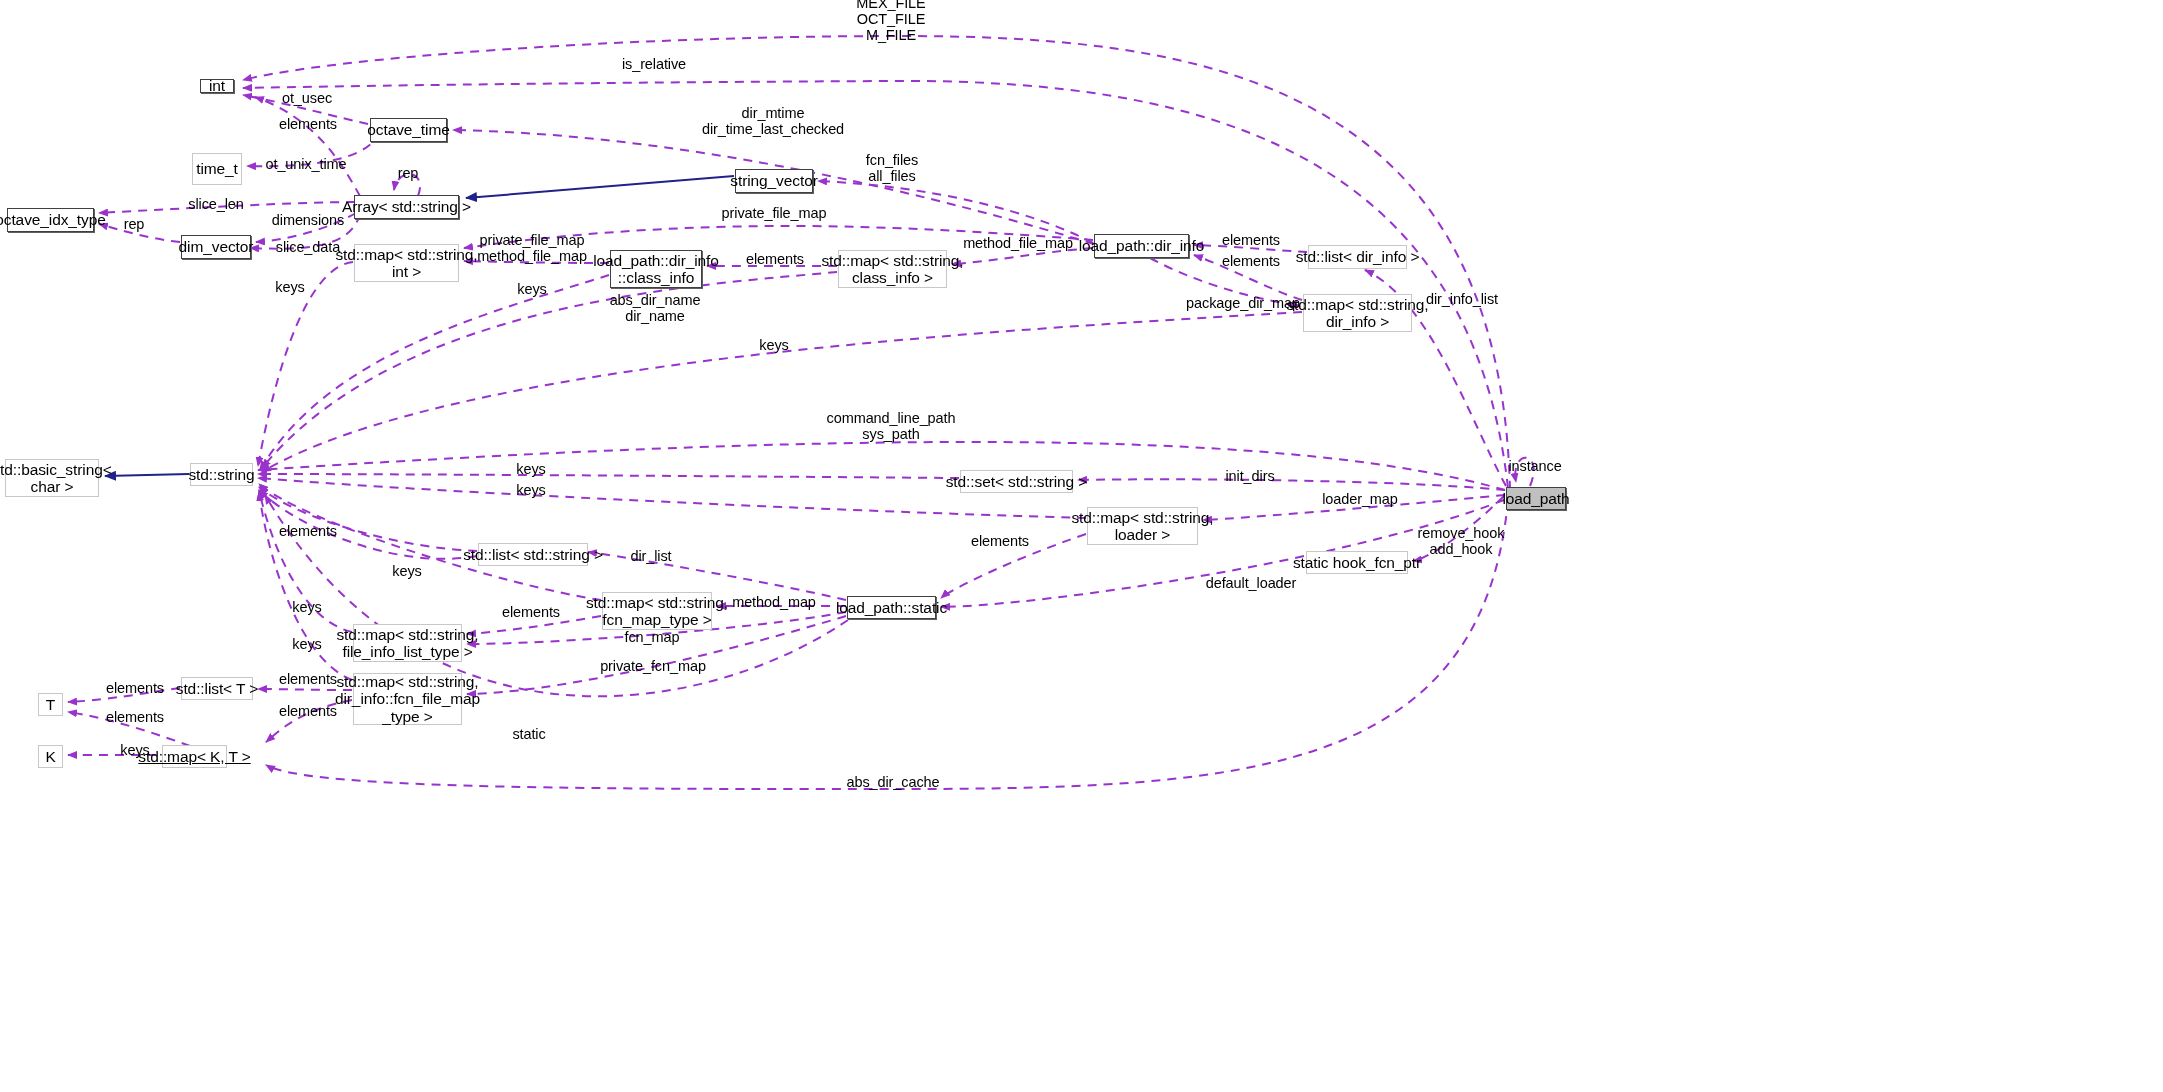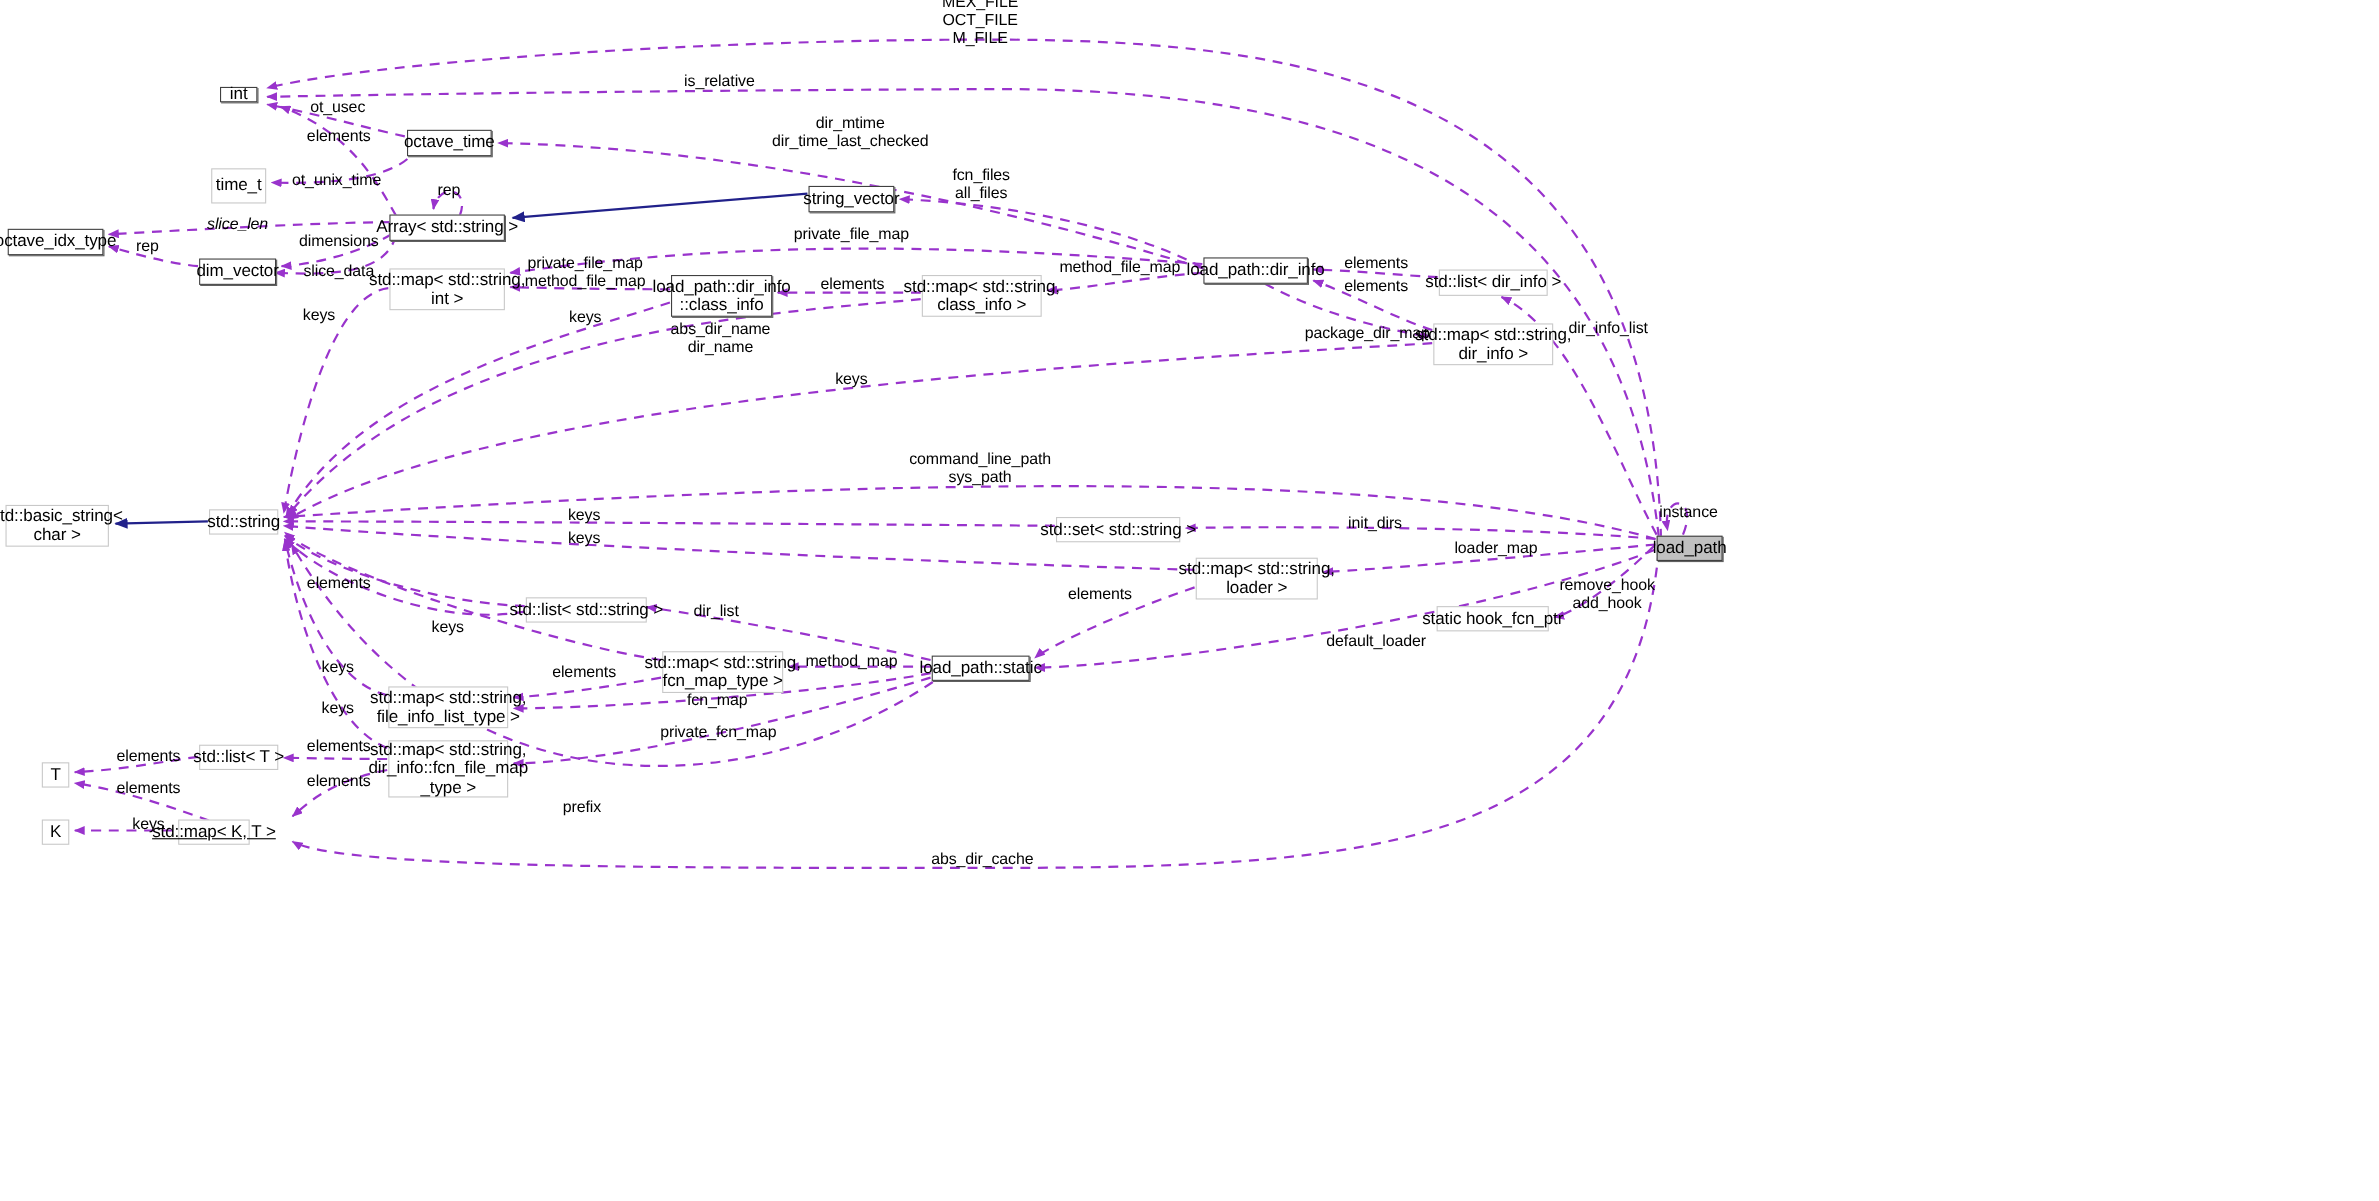--- a/index.html
+++ b/index.html
@@ -252,30 +252,30 @@
 
     <div class="node" style="left:38px;top:693px;width:25px;height:23px;">T</div>
 
     <div class="node" style="left:162px;top:745px;width:65px;height:23px;text-decoration:underline;">std::map&lt; K, T &gt;</div>
 
     <div class="node" style="left:38px;top:745px;width:25px;height:23px;">K</div>
 
     <div class="edge-label" style="left:891px;top:19px;">MEX_FILE
 OCT_FILE
 M_FILE</div>
-    <div class="edge-label" style="left:654px;top:74px;text-align:center;">is_relative</div>
+    <div class="edge-label" style="left:654px;top:64px;text-align:center;">is_relative</div>
     <div class="edge-label" style="left:307px;top:98px;">ot_usec</div>
     <div class="edge-label" style="left:308px;top:124px;">elements</div>
     <div class="edge-label" style="left:773px;top:121px;">dir_mtime
 dir_time_last_checked</div>
     <div class="edge-label" style="left:306px;top:164px;">ot_unix_time</div>
     <div class="edge-label" style="left:892px;top:168px;">fcn_files
 all_files</div>
     <div class="edge-label" style="left:408px;top:173px;">rep</div>
-    <div class="edge-label" style="left:216px;top:204px;font-style:italic;">slice_len</div>
+    <div class="edge-label" style="left:216px;top:204px;">slice_len</div>
     <div class="edge-label" style="left:308px;top:220px;">dimensions</div>
     <div class="edge-label" style="left:774px;top:213px;">private_file_map</div>
     <div class="edge-label" style="left:134px;top:224px;">rep</div>
     <div class="edge-label" style="left:308px;top:247px;">slice_data</div>
     <div class="edge-label" style="left:532px;top:248px;">private_file_map
 method_file_map</div>
     <div class="edge-label" style="left:775px;top:259px;">elements</div>
     <div class="edge-label" style="left:1018px;top:243px;">method_file_map</div>
     <div class="edge-label" style="left:1251px;top:240px;">elements</div>
     <div class="edge-label" style="left:1251px;top:261px;">elements</div>
@@ -303,18 +303,18 @@
     <div class="edge-label" style="left:307px;top:607px;">keys</div>
     <div class="edge-label" style="left:531px;top:612px;">elements</div>
     <div class="edge-label" style="left:774px;top:602px;">method_map</div>
     <div class="edge-label" style="left:652px;top:637px;">fcn_map</div>
     <div class="edge-label" style="left:307px;top:644px;">keys</div>
     <div class="edge-label" style="left:653px;top:666px;">private_fcn_map</div>
     <div class="edge-label" style="left:135px;top:688px;">elements</div>
     <div class="edge-label" style="left:308px;top:679px;">elements</div>
     <div class="edge-label" style="left:135px;top:717px;">elements</div>
     <div class="edge-label" style="left:308px;top:711px;">elements</div>
-    <div class="edge-label" style="left:529px;top:734px;">prefix</div>
+    <div class="edge-label" style="left:529px;top:734px;">static</div>
     <div class="edge-label" style="left:135px;top:750px;">keys</div>
     <div class="edge-label" style="left:893px;top:782px;">abs_dir_cache</div>
 
   </div>
 </div>
 
 </body></html>

